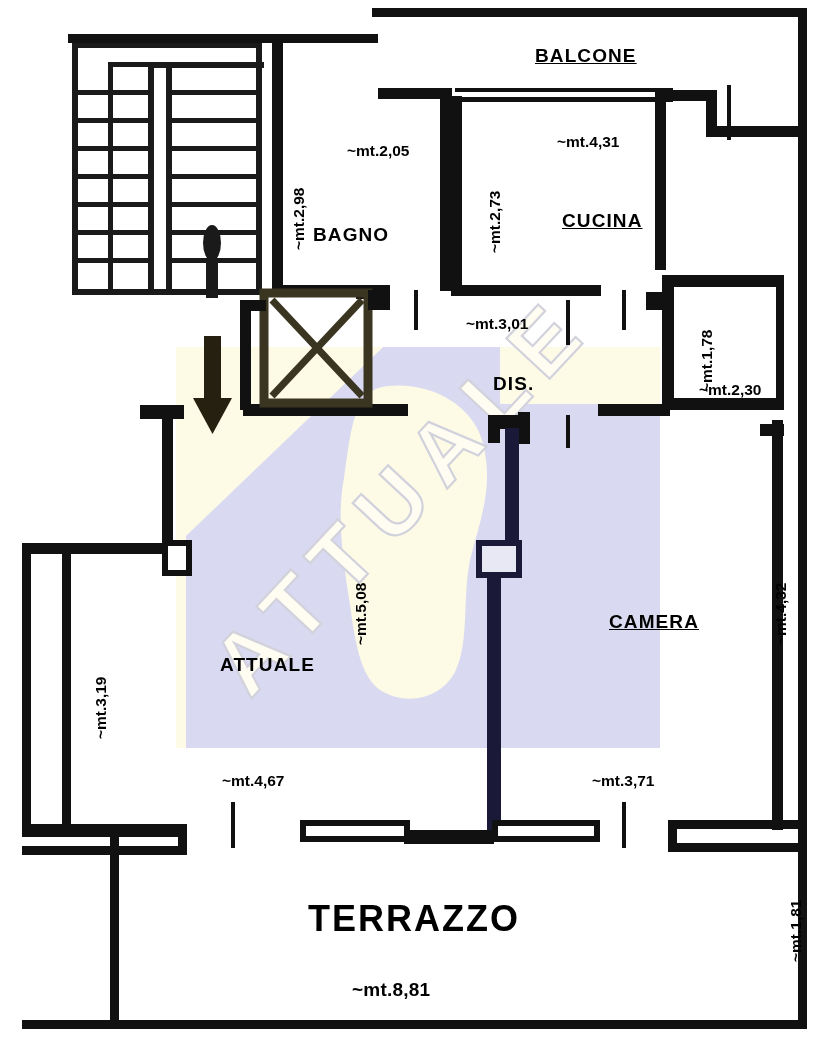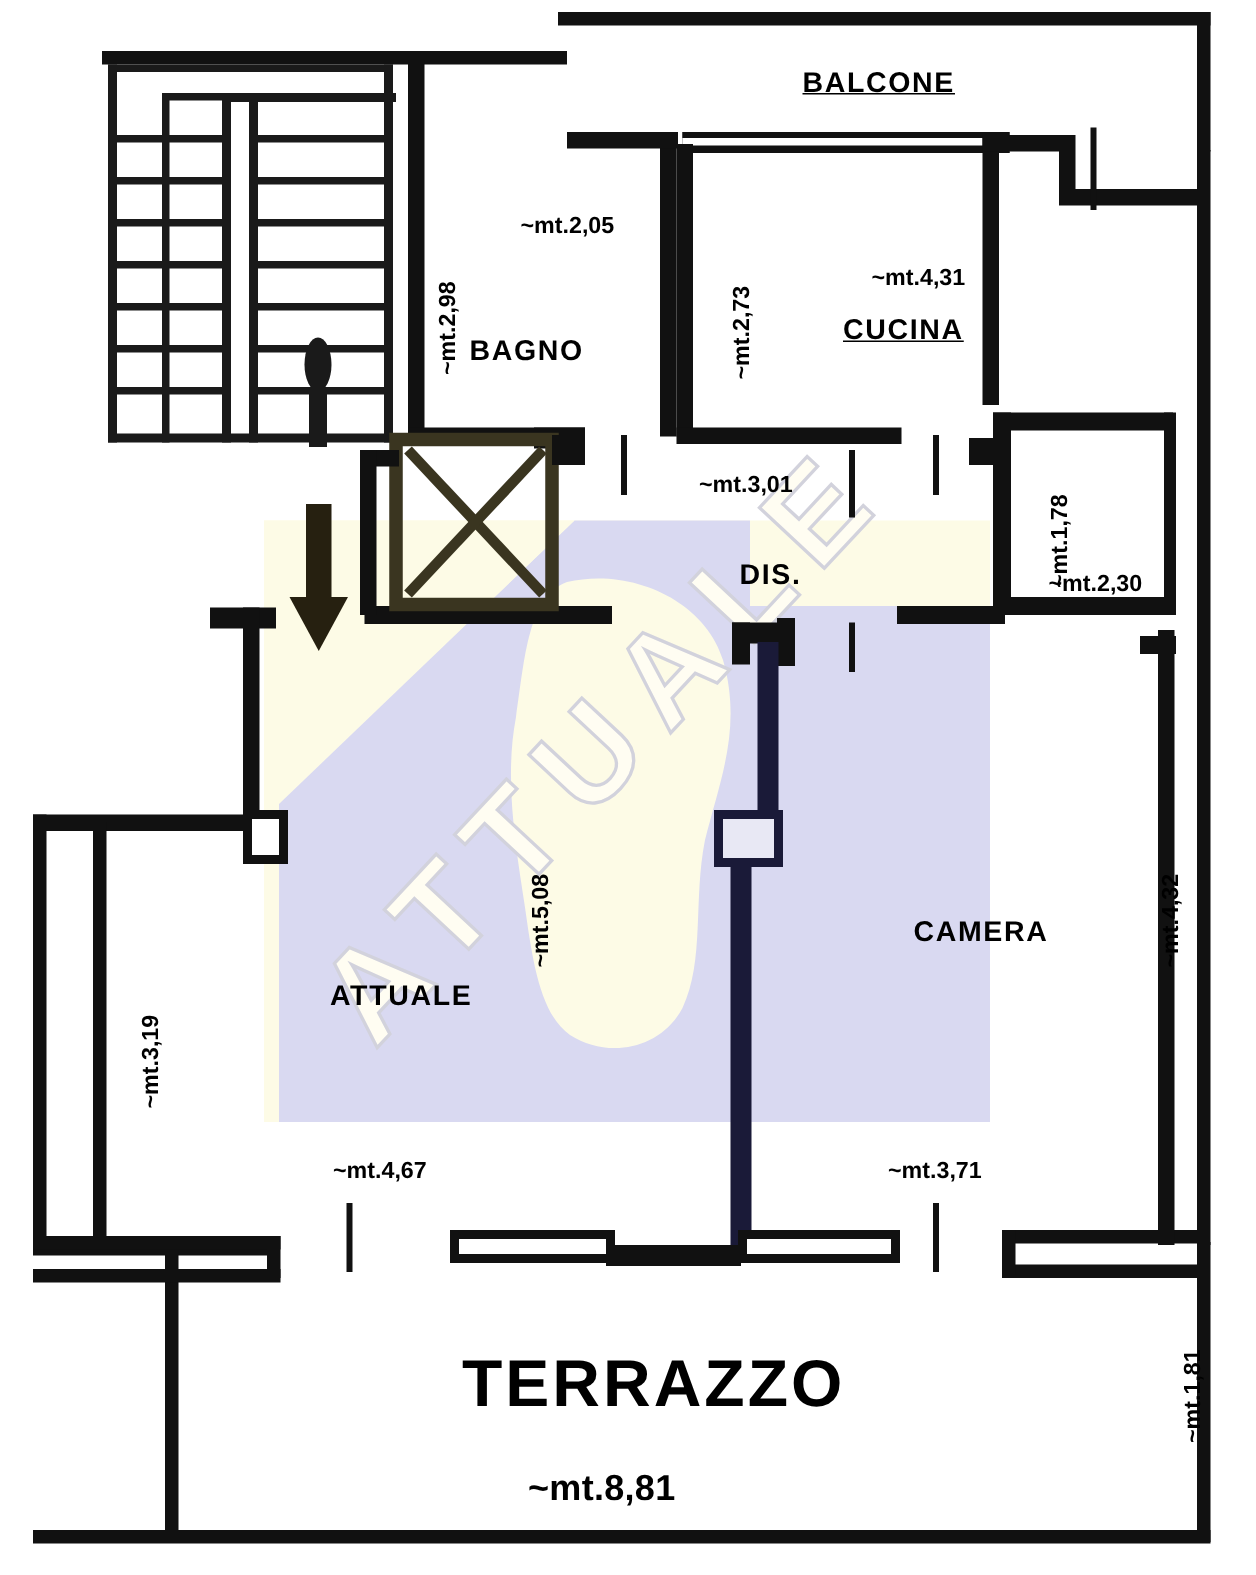--- a/index.html
+++ b/index.html
@@ -16,22 +16,22 @@
     font-family:"Liberation Sans",sans-serif;
     font-weight:bold;
     color:#000000;
     white-space:nowrap;
     letter-spacing:0.2px;
   }
   .room{font-size:19px;letter-spacing:1.1px;}
   .dim{font-size:15.5px;letter-spacing:0px;}
   .vert{transform-origin:0 0;}
   .rot90{transform:rotate(-90deg);}
-  .terr{font-size:44px;letter-spacing:2px;font-weight:bold;}
-  .terrdim{font-size:24px;font-weight:bold;}
+  .terr{font-size:36px;letter-spacing:2px;font-weight:bold;}
+  .terrdim{font-size:19px;font-weight:bold;}
 </style>
 </head>
 <body>
 
 <div id="plan">
 
   <svg id="svgwrap" viewBox="0 0 837 1050">
 
     <g>
 
@@ -192,27 +192,27 @@
   <div class="lbl room" style="left:535px;top:45px;text-decoration:underline;">BALCONE</div>
 
   <div class="lbl room" style="left:313px;top:195px;margin-top:29px;">BAGNO</div>
 
   <div class="lbl room" style="left:562px;top:210px;text-decoration:underline;">CUCINA</div>
 
   <div class="lbl room" style="left:493px;top:337px;margin-top:36px;">DIS.</div>
 
   <div class="lbl room" style="left:220px;top:654px;">ATTUALE</div>
 
-  <div class="lbl room" style="left:609px;top:611px;">CAMERA</div>
+  <div class="lbl room" style="left:609px;top:611px;text-decoration:underline;">CAMERA</div>
 
   <div class="lbl terr" style="left:308px;top:898px;">TERRAZZO</div>
 
   <div class="lbl dim" style="left:319px;top:142px;margin-left:28px;">~mt.2,05</div>
 
-  <div class="lbl dim" style="left:581px;top:133px;margin-top:44px;">~mt.4,31</div>
+  <div class="lbl dim" style="left:557px;top:133px;">~mt.4,31</div>
 
   <div class="lbl dim" style="left:466px;top:315px;">~mt.3,01</div>
 
   <div class="lbl dim" style="left:699px;top:381px;">~mt.2,30</div>
 
   <div class="lbl dim" style="left:222px;top:772px;">~mt.4,67</div>
 
   <div class="lbl dim" style="left:592px;top:772px;">~mt.3,71</div>
 
   <div class="lbl terrdim" style="left:352px;top:979px;">~mt.8,81</div>

